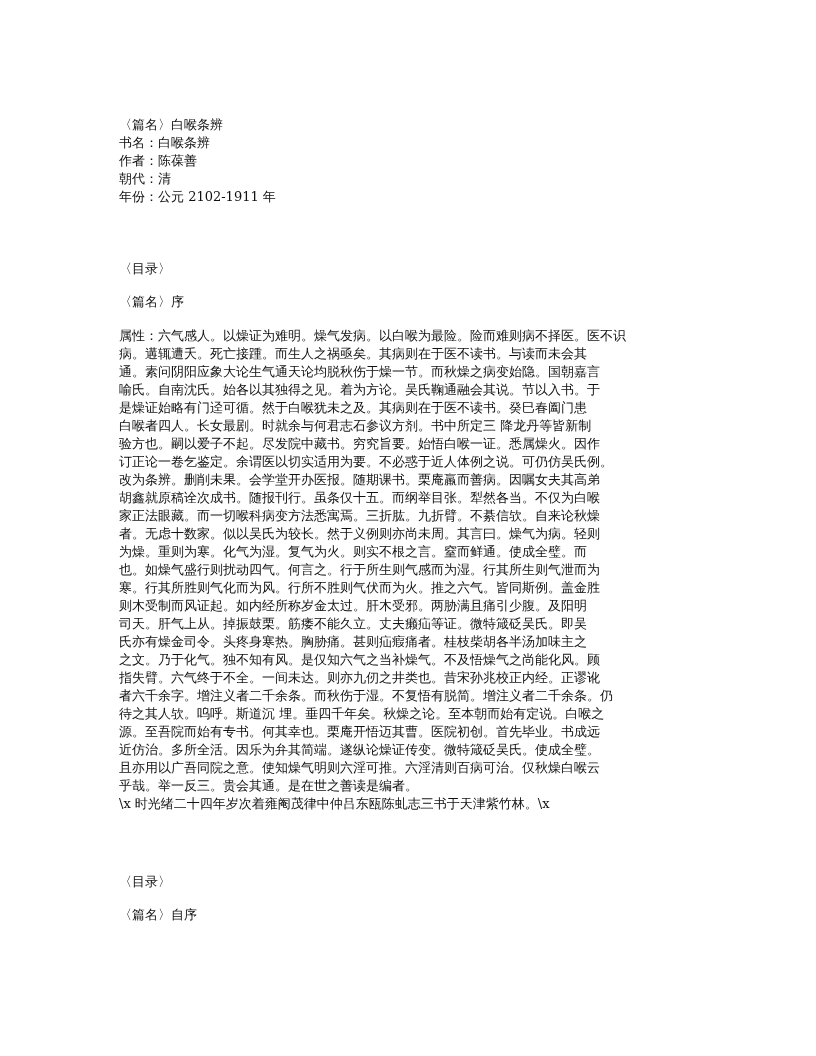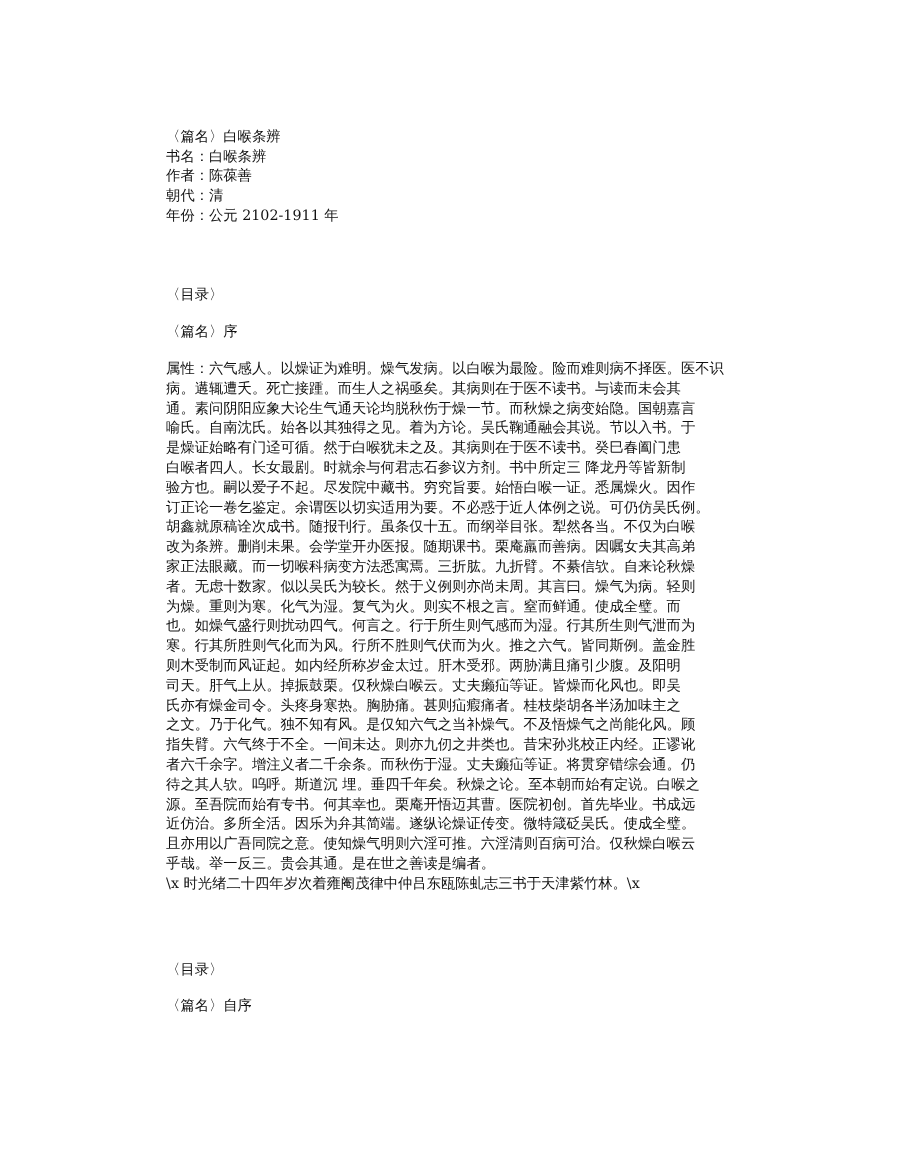--- a/index.html
+++ b/index.html
@@ -4,21 +4,21 @@
 <style>
   html, body { margin: 0; padding: 0; background: #ffffff; }
   body {
     width: 816px; height: 1056px; position: relative; overflow: hidden;
     font-family: "DejaVu Serif", "Liberation Serif", serif;
     color: #111111;
   }
   .page { position: absolute; left: 119px; top: 116px; width: 560px; }
   .line {
     font-size: 13px; line-height: 18px; height: 18px;
-    white-space: nowrap; letter-spacing: 0px; margin-left: 32px;
+    white-space: nowrap; letter-spacing: 0px;
   }
   .gap1 { height: 54px; }
   .gap2 { height: 15px; }
   .gap3 { height: 16px; }
   .gap4 { height: 60px; }
 </style>
 </head>
 <body>
 
 <div class="page">
@@ -36,33 +36,33 @@
 
   <div>
     <div class="line">属性：六气感人。以燥证为难明。燥气发病。以白喉为最险。险而难则病不择医。医不识</div>
     <div class="line">病。遘辄遭夭。死亡接踵。而生人之祸亟矣。其病则在于医不读书。与读而未会其</div>
     <div class="line">通。素问阴阳应象大论生气通天论均脱秋伤于燥一节。而秋燥之病变始隐。国朝嘉言</div>
     <div class="line">喻氏。自南沈氏。始各以其独得之见。着为方论。吴氏鞠通融会其说。节以入书。于</div>
     <div class="line">是燥证始略有门迳可循。然于白喉犹未之及。其病则在于医不读书。癸巳春阖门患</div>
     <div class="line">白喉者四人。长女最剧。时就余与何君志石参议方剂。书中所定三 降龙丹等皆新制</div>
     <div class="line">验方也。嗣以爱子不起。尽发院中藏书。穷究旨要。始悟白喉一证。悉属燥火。因作</div>
     <div class="line">订正论一卷乞鉴定。余谓医以切实适用为要。不必惑于近人体例之说。可仍仿吴氏例。</div>
+    <div class="line">改为条辨。删削未果。会学堂开办医报。随期课书。栗庵羸而善病。因嘱女夫其高弟</div>
     <div class="line">胡鑫就原稿诠次成书。随报刊行。虽条仅十五。而纲举目张。犁然各当。不仅为白喉</div>
-    <div class="line">改为条辨。删削未果。会学堂开办医报。随期课书。栗庵羸而善病。因嘱女夫其高弟</div>
     <div class="line">家正法眼藏。而一切喉科病变方法悉寓焉。三折肱。九折臂。不綦信欤。自来论秋燥</div>
     <div class="line">者。无虑十数家。似以吴氏为较长。然于义例则亦尚未周。其言曰。燥气为病。轻则</div>
     <div class="line">为燥。重则为寒。化气为湿。复气为火。则实不根之言。窒而鲜通。使成全璧。而</div>
     <div class="line">也。如燥气盛行则扰动四气。何言之。行于所生则气感而为湿。行其所生则气泄而为</div>
     <div class="line">寒。行其所胜则气化而为风。行所不胜则气伏而为火。推之六气。皆同斯例。盖金胜</div>
     <div class="line">则木受制而风证起。如内经所称岁金太过。肝木受邪。两胁满且痛引少腹。及阳明</div>
-    <div class="line">司天。肝气上从。掉振鼓栗。仅秋燥白喉云。丈夫癞疝等证。皆燥而化风也。即吴</div>
+    <div class="line">司天。肝气上从。掉振鼓栗。筋痿不能久立。丈夫癞疝等证。微特箴砭吴氏。即吴</div>
     <div class="line">氏亦有燥金司令。头疼身寒热。胸胁痛。甚则疝瘕痛者。桂枝柴胡各半汤加味主之</div>
     <div class="line">之文。乃于化气。独不知有风。是仅知六气之当补燥气。不及悟燥气之尚能化风。顾</div>
     <div class="line">指失臂。六气终于不全。一间未达。则亦九仞之井类也。昔宋孙兆校正内经。正谬讹</div>
-    <div class="line">者六千余字。增注义者二千余条。而秋伤于湿。丈夫癞疝等证。将贯穿错综会通。仍</div>
+    <div class="line">者六千余字。增注义者二千余条。而秋伤于湿。不复悟有脱简。增注义者二千余条。仍</div>
     <div class="line">待之其人欤。呜呼。斯道沉 埋。垂四千年矣。秋燥之论。至本朝而始有定说。白喉之</div>
     <div class="line">源。至吾院而始有专书。何其幸也。栗庵开悟迈其曹。医院初创。首先毕业。书成远</div>
     <div class="line">近仿治。多所全活。因乐为弁其简端。遂纵论燥证传变。微特箴砭吴氏。使成全璧。</div>
     <div class="line">且亦用以广吾同院之意。使知燥气明则六淫可推。六淫清则百病可治。仅秋燥白喉云</div>
     <div class="line">乎哉。举一反三。贵会其通。是在世之善读是编者。</div>
     <div class="line">\x 时光绪二十四年岁次着雍阉茂律中仲吕东瓯陈虬志三书于天津紫竹林。\x</div>
   </div>
 
   <div class="gap4"></div>
   <div class="line">〈目录〉</div>

